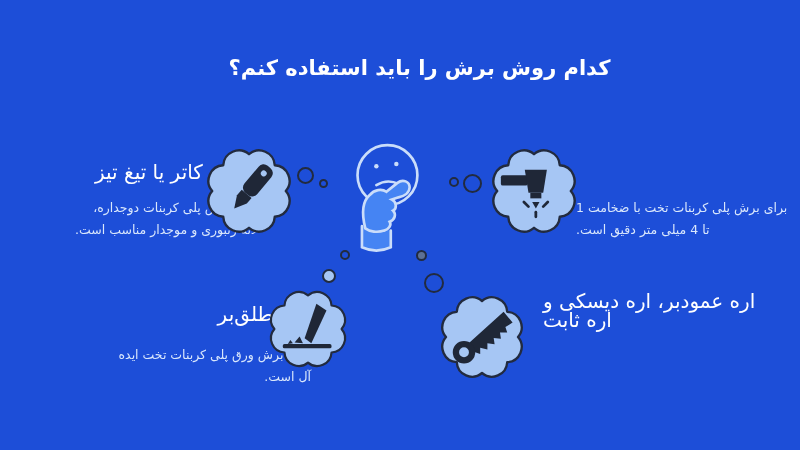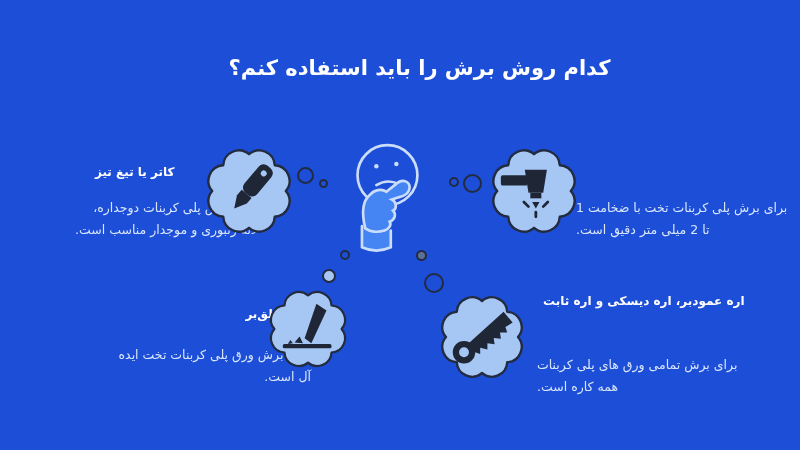--- a/index.html
+++ b/index.html
@@ -1,21 +1,21 @@
 <!DOCTYPE html>
 <html lang="fa"><head>
 <meta charset="utf-8">
 <style>
   html,body{margin:0;padding:0;}
   body{font-family:"DejaVu Sans",sans-serif;}
   #canvas{position:relative;width:800px;height:450px;background:#1d4ed8;overflow:hidden;padding-left:39px;}
   .abs{position:absolute;}
   .title{left:0;right:0;top:56px;text-align:center;font-size:21px;font-weight:bold;
          color:#FFFFFF;direction:rtl;}
-  .heading{font-size:12px;font-weight:bold;color:#FFFFFF;direction:rtl;line-height:20px;}
+  .heading{font-size:20px;font-weight:normal;color:#FFFFFF;direction:rtl;line-height:20px;}
   .heading.two-line{line-height:19px;}
   .desc{font-size:12.5px;color:#D9E7FC;direction:rtl;line-height:22px;}
   .align-left{text-align:left;}
   .align-right{text-align:right;}
   .bubble{display:block;}
   .trail{border:2px solid #222B3F;border-radius:50%;box-sizing:border-box;background:transparent;}
   .trail.light{background:#A6C6F4;}
   .trail.dark{background:#5C7095;}
   svg{display:block;}
 </style>
@@ -68,21 +68,21 @@
       <rect x="46" y="52" width="12" height="6"></rect>
       <path d="M48 62 L56 62 L52 69 Z"></path>
       <g stroke="#1F2737" stroke-width="3" fill="none" stroke-linecap="round">
         <line x1="39" y1="62" x2="44" y2="67"></line>
         <line x1="65" y1="62" x2="60" y2="67"></line>
         <line x1="52" y1="73" x2="52" y2="78"></line>
       </g>
     </g>
   </svg>
 
-  <div class="abs desc align-left" style="left:576px;top:197px;width:218px;">برای برش پلی کربنات تخت با ضخامت 1 تا 2 میلی متر دقیق است.</div>
+  <div class="abs desc align-left" style="left:576px;top:197px;width:218px;">برای برش پلی کربنات تخت با ضخامت 1 تا 4 میلی متر دقیق است.</div>
 
   <div class="abs heading align-right" style="left:180px;top:304px;width:132px;">کاتر طلق‌بر</div>
   <div class="abs desc align-right" style="left:110px;top:344px;width:201px;">برای برش ورق پلی کربنات تخت ایده آل است.</div>
 
   <svg class="abs bubble" style="left:266px;top:287px;" width="84" height="84" viewBox="0 0 100 100">
     <path d="M90,50 A17 17 0 0 1 78,78 A17 17 0 0 1 50,90 A17 17 0 0 1 22,78 A17 17 0 0 1 10,50 A17 17 0 0 1 22,22 A17 17 0 0 1 50,10 A17 17 0 0 1 78,22 A17 17 0 0 1 90,50 Z" fill="#A6C6F4" stroke="#222B3F" stroke-width="2.6" stroke-linejoin="round"></path>
     <g fill="#1F2737">
       <rect x="20" y="68" width="58" height="5" rx="2"></rect>
       <path d="M60 20 L72 28 L54 67 L46 61 Z"></path>
       <path d="M40 59 L44 67 L34 66 Z"></path>
@@ -92,15 +92,14 @@
 
   <svg class="abs bubble" style="left:437px;top:292px;" width="90" height="90" viewBox="0 0 100 100">
     <path d="M90,50 A17 17 0 0 1 78,78 A17 17 0 0 1 50,90 A17 17 0 0 1 22,78 A17 17 0 0 1 10,50 A17 17 0 0 1 22,22 A17 17 0 0 1 50,10 A17 17 0 0 1 78,22 A17 17 0 0 1 90,50 Z" fill="#A6C6F4" stroke="#222B3F" stroke-width="2.6" stroke-linejoin="round"></path>
     <g>
       <path fill="#1F2737" d="M34 58 L74 22 L84 34 L76 39 L78 45 L70 45 L71 52 L63 51 L64 58 L56 57 L56 64 L48 62 L48 69 L40 66 Z"></path>
       <circle cx="30" cy="67" r="9" fill="none" stroke="#1F2737" stroke-width="7"></circle>
     </g>
   </svg>
 
   <div class="abs heading two-line align-left" style="left:543px;top:292px;width:218px;">اره عمودبر، اره دیسکی و اره ثابت</div>
-  <div class="abs desc align-left" style="left:537px;top:354px;width:214px;">برای برش تمامی ورق های پلی کربنات همه کاره است.</div>
 
 </div>
 
 </body></html>

